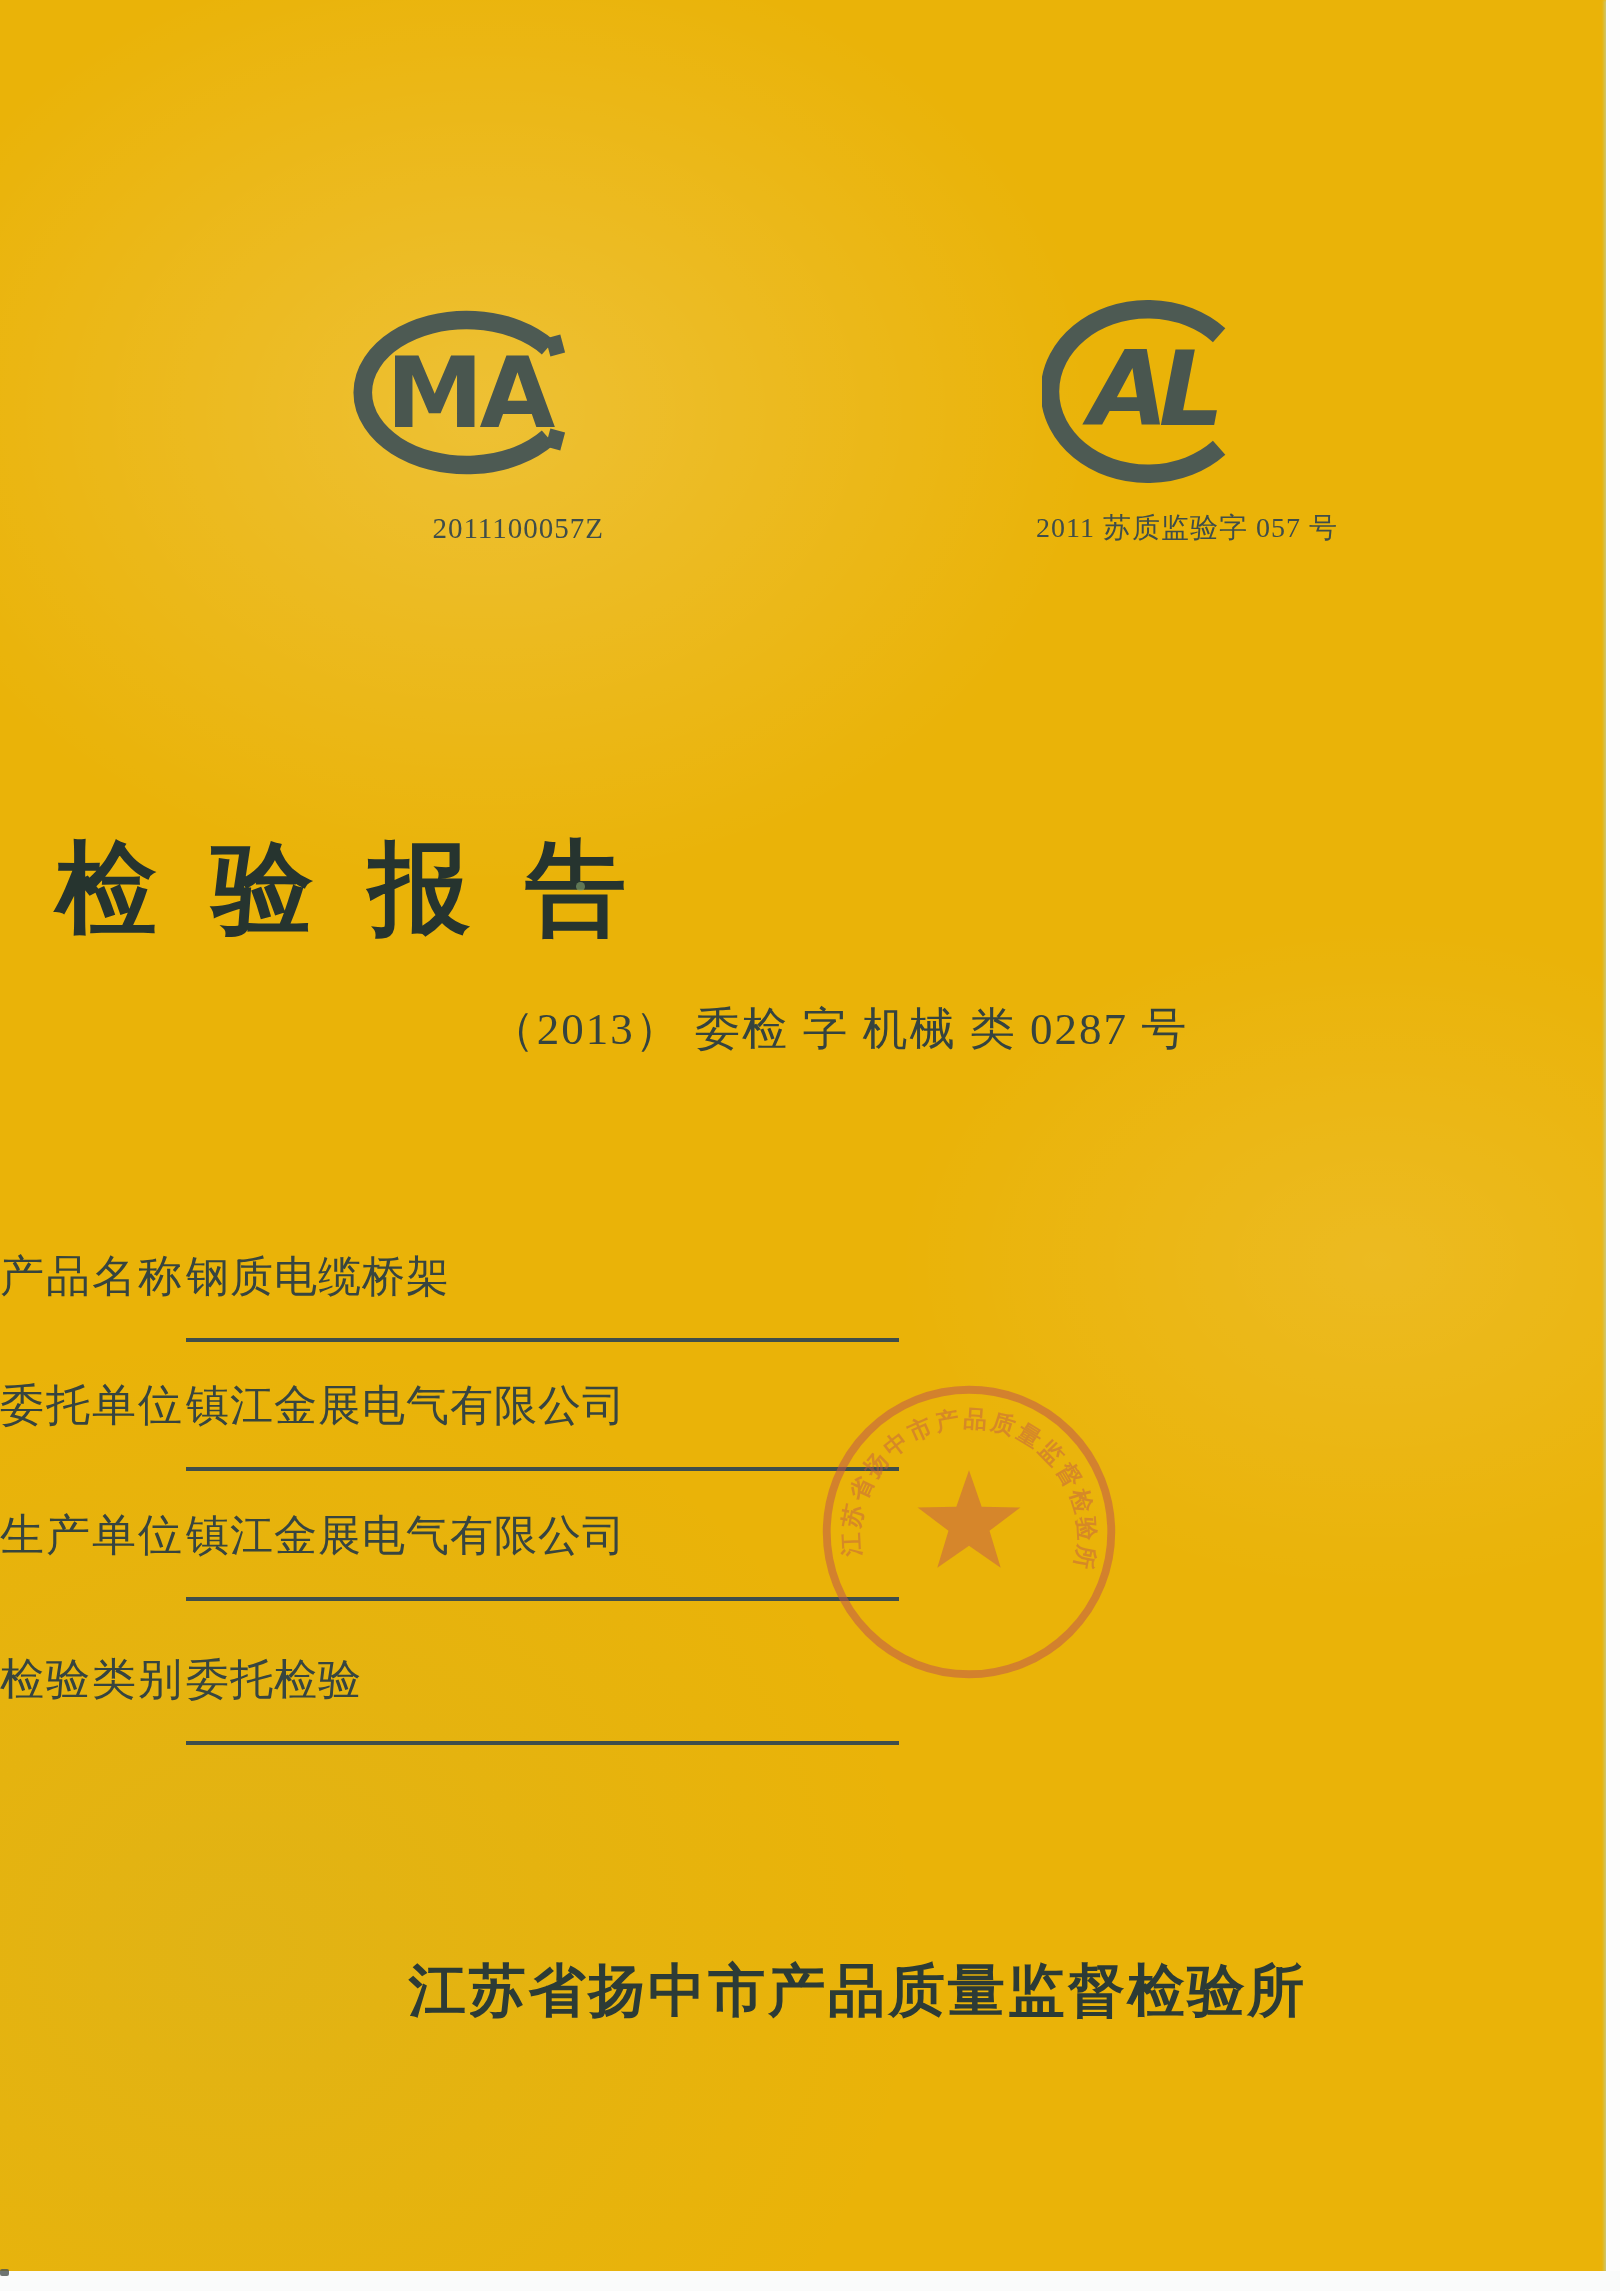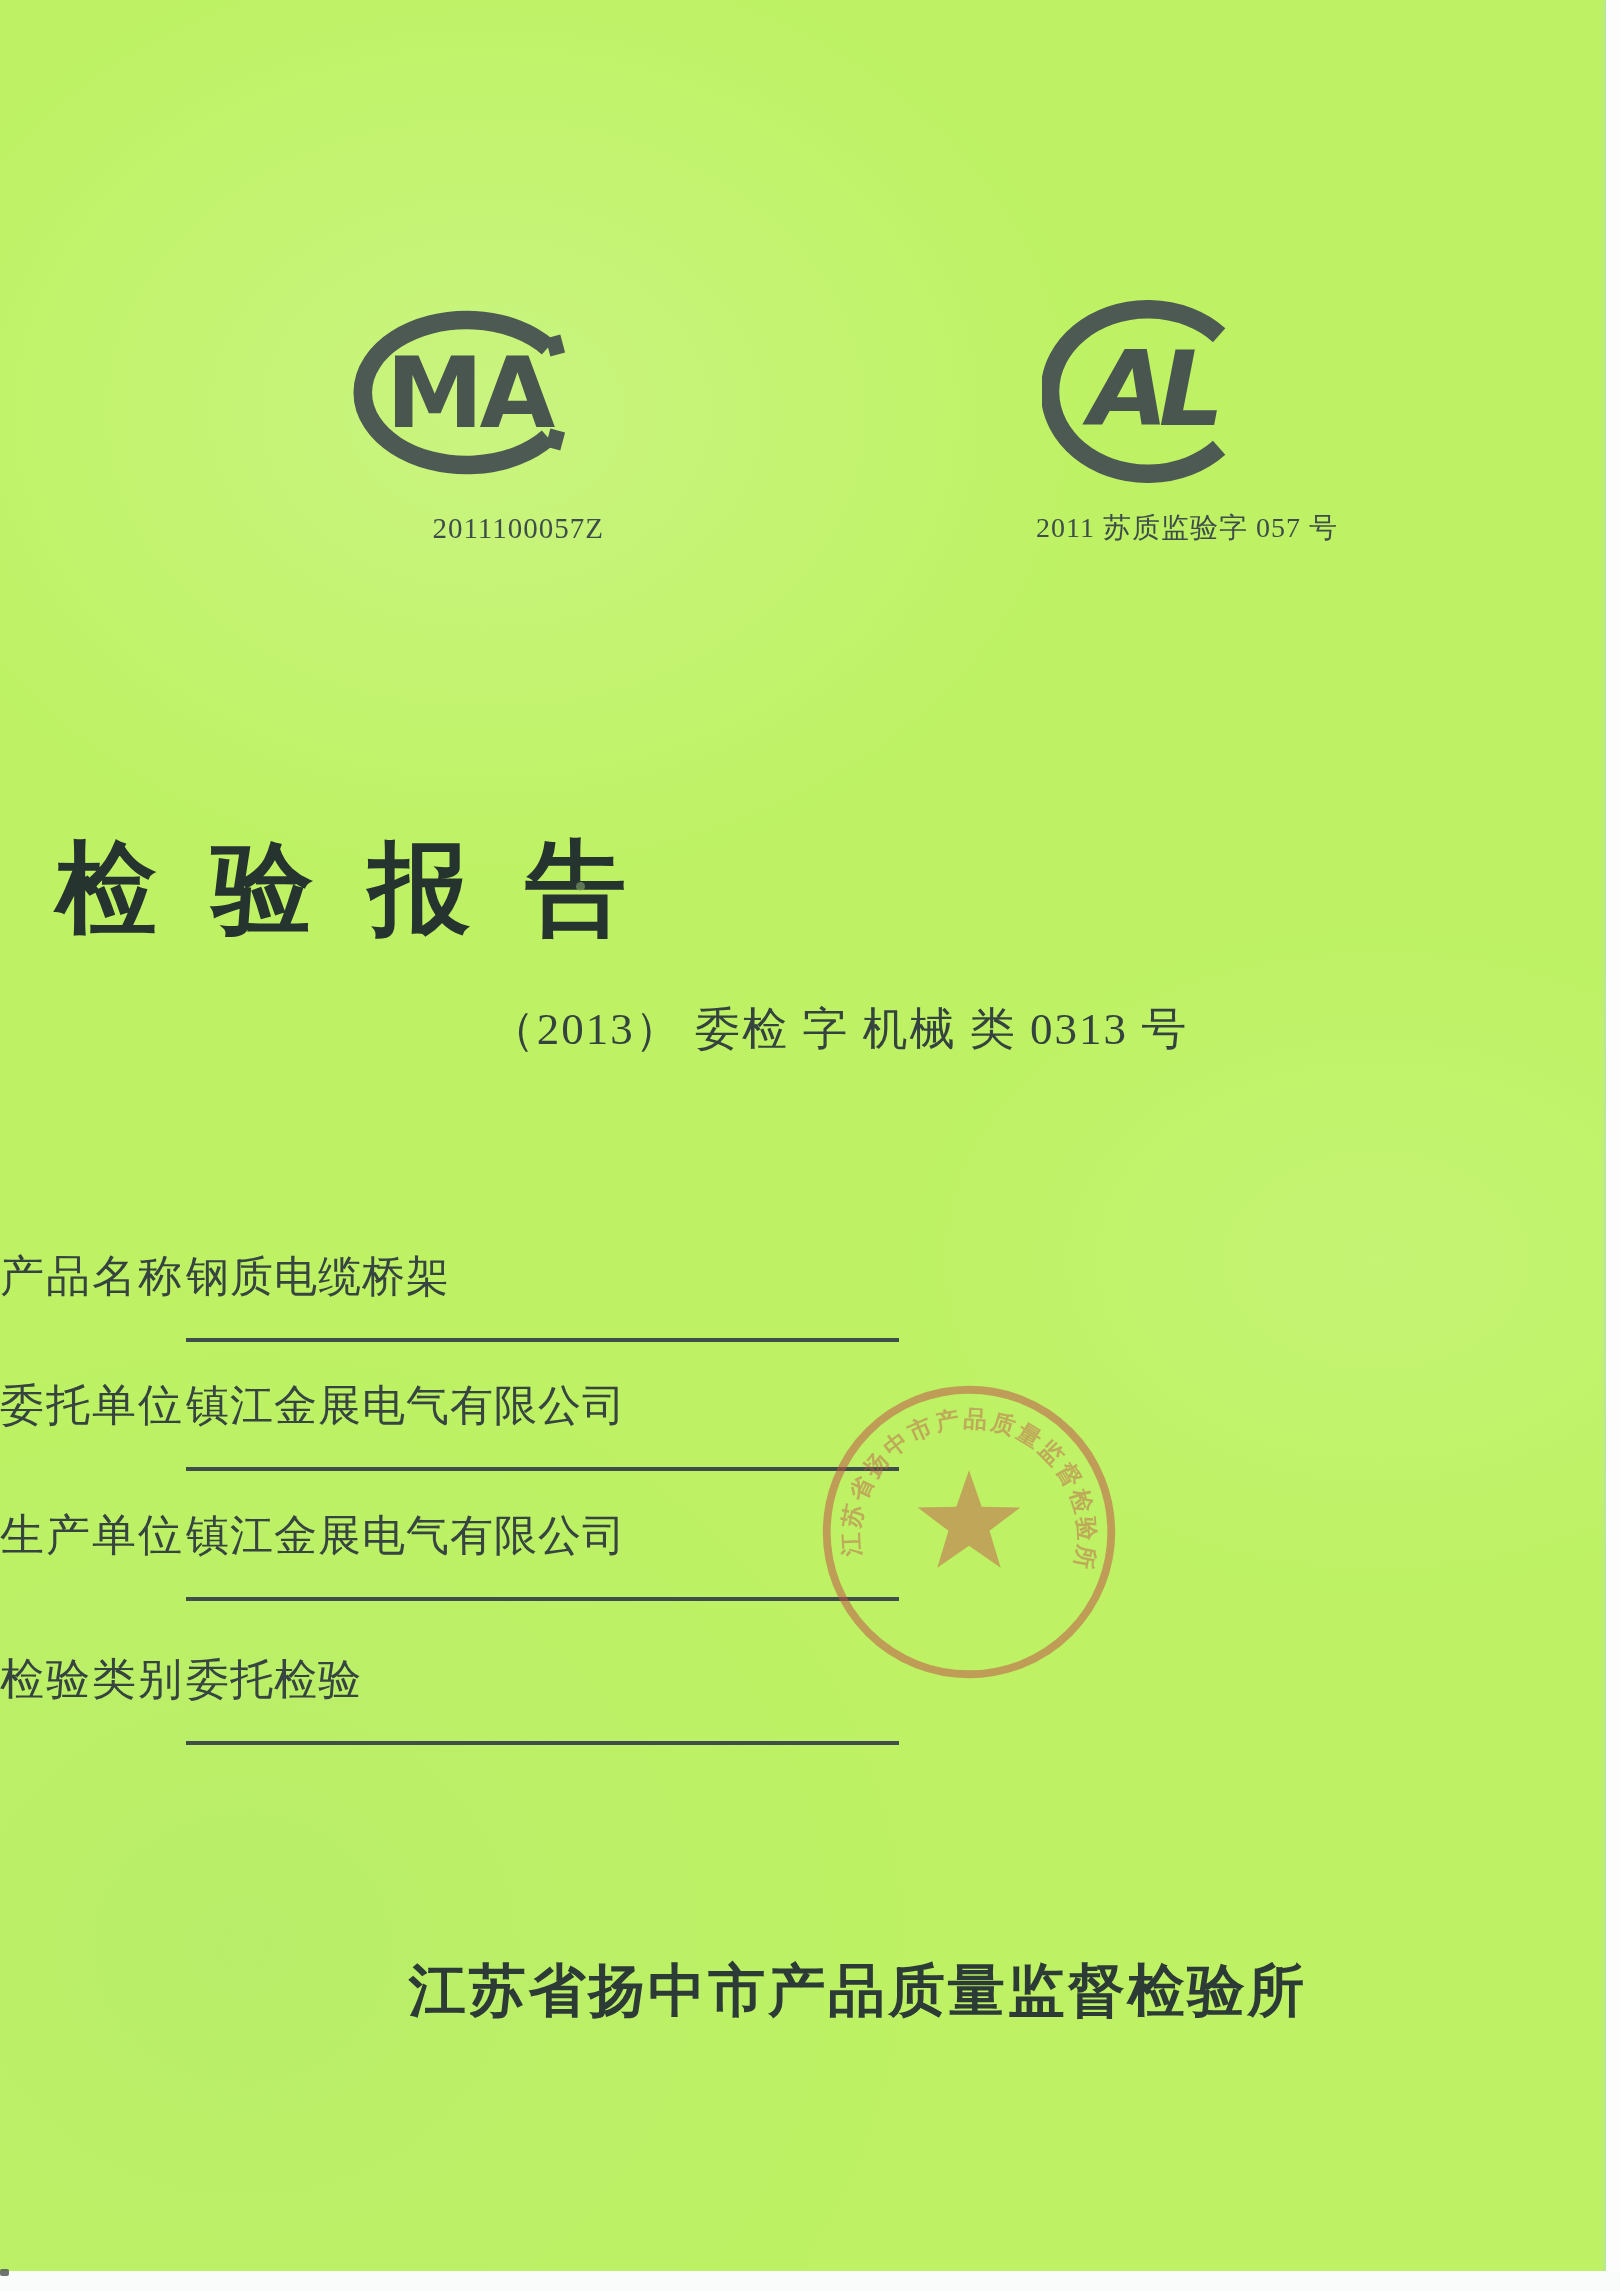--- a/index.html
+++ b/index.html
@@ -1,19 +1,19 @@
 <!DOCTYPE html>
 <html><head>
 <meta charset="utf-8">
 <style>
   html,body{margin:0;padding:0;background:#e9e9e9;}
   .scan{
     position:relative;
     width:1620px;height:2292px;
-    background:#bef264;
+    background:#eab308;
     overflow:hidden;
     font-family:"Liberation Serif","DejaVu Serif",serif;
   }
   
   .scan::before{
     content:"";
     position:absolute;inset:0;
     background:
       radial-gradient(882px 686px at 30% 18%, rgba(255,255,255,.18), rgba(255,255,255,0) 70%),
       radial-gradient(980px 882px at 15% 85%, rgba(120,180,170,.08), rgba(120,180,170,0) 70%),
@@ -127,21 +127,21 @@
   <div class="logo logo-cal">
     <svg viewBox="0 0 234 187">
       <path class="ring" d="M 181 36 A 100 84 0 1 0 181 151"></path>
       <text x="112" y="128" text-anchor="middle" font-size="105" letter-spacing="-10" font-style="italic">AL</text>
     </svg>
   </div>
   <div class="logo-number num-cal">2011 苏质监验字 057 号</div>
 
   <div class="report-title">检验报告</div>
 
-  <div class="report-number">（2013）  委检  字 机械 类 0313 号</div>
+  <div class="report-number">（2013）  委检  字 机械 类 0287 号</div>
 
   <div class="dot-noise"></div>
 
   <div class="form-row row-1">
     <div class="form" style="position:static;">
       <span class="row-label">产品名称</span>
       <span class="row-value">钢质电缆桥架</span>
       <div class="row-underline"></div>
     </div>
   </div>

